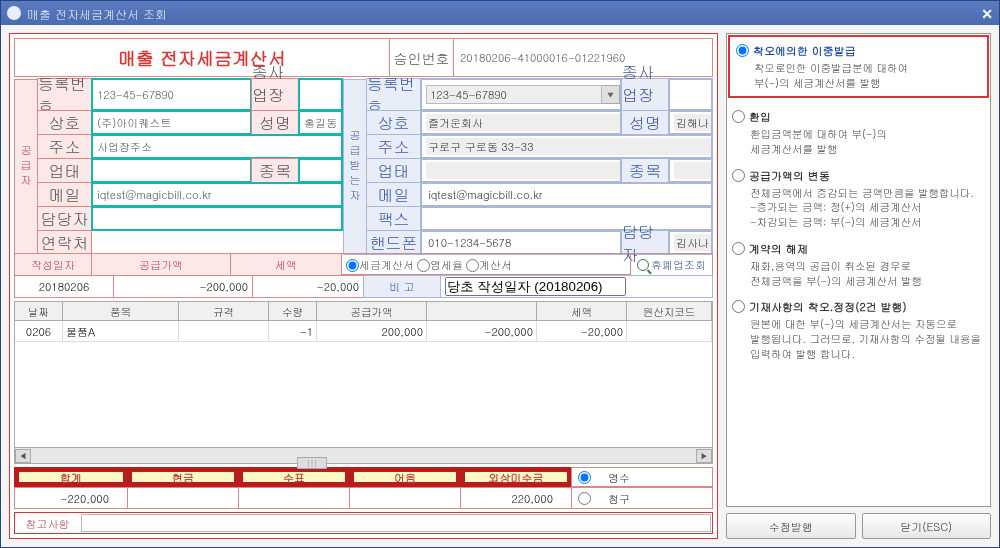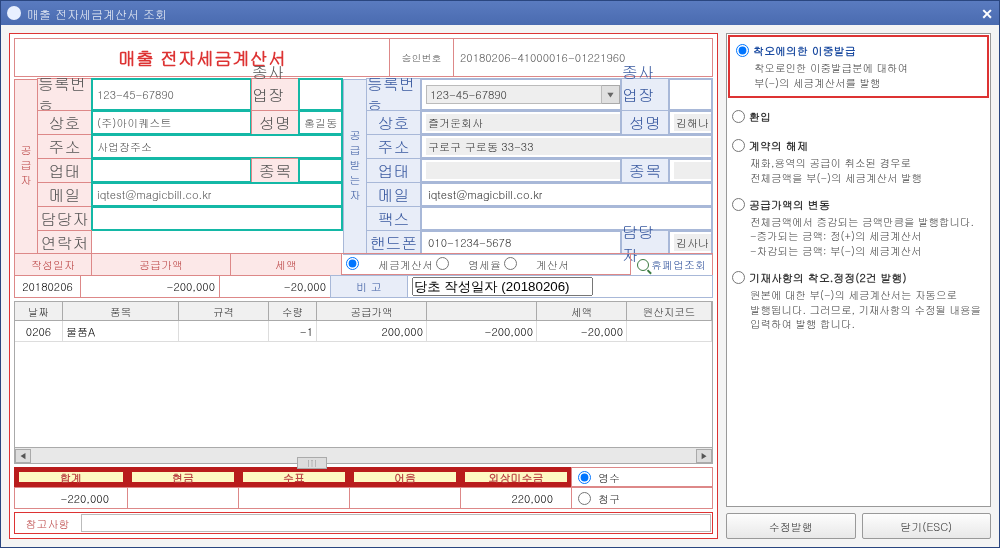--- a/index.html
+++ b/index.html
@@ -7,21 +7,21 @@
     .window { background: #f0f0f0; border: 1px solid #2a4680; }
     .titlebar { background: linear-gradient(#5a7bc0, #4a6bb0); color: #fff; height: 24px; display: flex; align-items: center; padding: 0 6px; font-size: 12px; }
     .titlebar .title-icon { width: 14px; height: 14px; border-radius: 50%; background: #e8f0ff; margin-right: 6px; display: inline-block; }
     .titlebar .title { opacity: .85; flex: 1; }
     .titlebar .close { font-size: 14px; font-weight: bold; cursor: pointer; }
     .content { display: flex; padding: 8px; gap: 8px; background: #f4f4f4; height: 522px; }
     .left { flex: 1; border: 1px solid #d33; padding: 4px; background: #fff; display: flex; flex-direction: column; }
     .right { width: 265px; display: flex; flex-direction: column; }
     .hdrrow { display: flex; margin-bottom: 2px; }
     .main-title { color: #d33; font-size: 18px; font-weight: bold; text-align: center; flex: 1; border: 1px solid #d88; padding: 6px 0; }
-    .approval-label { width: 65px; border: 1px solid #d88; display: flex; align-items: center; justify-content: center; color: #555; font-size: 10px; margin-left: -1px; }
+    .approval-label { width: 65px; border: 1px solid #d88; display: flex; align-items: center; justify-content: center; color: #555; font-size: 14px; margin-left: -1px; }
     .approval-value { width: 260px; border: 1px solid #d88; display: flex; align-items: center; padding-left: 6px; color: #555; margin-left: -1px; }
     
     .party-row { display: flex; }
     .vert { writing-mode: vertical-lr; text-orientation: upright; display: flex; align-items: center; justify-content: center; background: #fce8e8; border: 1px solid #d88; width: 24px; padding: 4px 0; letter-spacing: 4px; color: #b44; }
     .vert.blue { background: #e8edf8; border-color: #a8b8d8; color: #3a5aa0; }
     .party-grid { flex: 1; display: flex; flex-direction: column; }
     .prow { display: flex; height: 24px; }
     .plabel { width: 55px; background: #fce8e8; border: 1px solid #d88; display: flex; align-items: center; justify-content: center; color: #555; margin: -1px 0 0 -1px; font-size: 16px; }
     .plabel.sm { width: 48px; }
     .plabel.blue { background: #e8edf8; border-color: #a8b8d8; color: #3a5aa0; }
@@ -32,21 +32,21 @@
     .combo { width: 100%; display: flex; }
     .combo input { flex: 1; border: 1px solid #bbb; background: #eee; padding: 1px 3px; font: inherit; }
     .combo .arrow { width: 18px; background: #e0e0e0; border: 1px solid #aaa; border-left: none; display: flex; align-items: center; justify-content: center; font-size: 8px; color: #666; }
     
     .doc-row { display: flex; height: 22px; }
     .dlabel { background: #fce8e8; border: 1px solid #d88; display: flex; align-items: center; justify-content: center; color: #b44; margin: -1px 0 0 0; }
     .dval { border: 1px solid #d88; display: flex; align-items: center; padding: 0 4px; background: #fff; margin: -1px 0 0 -1px; }
     .dval.r { justify-content: flex-end; }
     
     .radio-row { display: flex; align-items: center; gap: 3px; height: 22px; border: 1px solid #d88; margin: -1px 0 0 -1px; padding: 0 4px; flex: 1; }
-    .radio-row label { display: flex; align-items: flex-start; gap: 19px; color: #555; }
+    .radio-row label { display: flex; align-items: flex-end; gap: 0; color: #555; }
     .radio-row input[type=radio] { margin: 0; }
     .btn-lookup { display: flex; align-items: center; gap: 2px; border: 1px solid #d88; margin: -1px 0 0 -1px; padding: 0 6px; color: #3a5aa0; cursor: pointer; }
     .btn-lookup .mag { width: 12px; height: 12px; border: 1.5px solid #3a7a40; border-radius: 50%; position: relative; }
     .btn-lookup .mag:after { content: ""; position: absolute; width: 5px; height: 1.5px; background: #3a7a40; bottom: -3px; right: -4px; transform: rotate(45deg); }
     
     .grid-hdr { display: flex; height: 20px; background: #f0f0f0; border: 1px solid #aaa; }
     .gh { border-right: 1px solid #aaa; display: flex; align-items: center; justify-content: center; color: #333; font-size: 10.5px; }
     .grid-body { flex: 1; border: 1px solid #aaa; border-top: none; overflow: hidden; background: #fff; }
     .grow { display: flex; height: 21px; }
     .gc { border-right: 1px solid #ddd; border-bottom: 1px solid #ddd; display: flex; align-items: center; padding: 0 3px; font-size: 11px; }
@@ -55,21 +55,21 @@
     .hscroll { height: 16px; background: #e8e8e8; border: 1px solid #aaa; border-top: none; display: flex; align-items: center; position: relative; }
     .hscroll .arrow { width: 16px; height: 14px; background: #ddd; border: 1px solid #aaa; display: flex; align-items: center; justify-content: center; font-size: 8px; color: #555; }
     .hscroll .track { flex: 1; position: relative; }
     .hscroll .thumb { position: absolute; left: 40%; width: 30px; height: 12px; background: #ddd; border: 1px solid #aaa; top: 1px; display:flex; align-items:center; justify-content:center; font-size:7px; color:#888;}
     
     .totals { display: flex; height: 20px; margin-top: -1px; }
     .tlabel { background: #fef9c3; border: 5px solid #b91c1c; display: flex; align-items: center; justify-content: center; color: #b44; margin-left: -1px; font-weight: bold; }
     .tvals { display: flex; height: 22px; }
     .tval { border: 1px solid #d88; display: flex; align-items: center; justify-content: flex-end; padding: 0 18px; margin-left: -1px; background:#fff; }
     .collect-box { border: 1px solid #d88; padding: 2px 6px; display: flex; flex-direction: column; justify-content: center; gap: 1px; margin-left: -1px; background:#fff; }
-    .collect-box label { display: flex; align-items: center; gap: 7px; color: #333; }
+    .collect-box label { display: flex; align-items: center; gap: 17px; color: #333; }
     
     .note-row { display: flex; border: 1px solid #d33; margin-top: 3px; height: 22px; }
     .note-label { width: 65px; display: flex; align-items: center; justify-content: center; color: #b44; }
     .note-val { flex: 1; padding: 1px; }
     .note-val input { width: 100%; height: 100%; border: 1px solid #bbb; font: inherit; }
     
     .options-box { border: 2px solid #d33; background: #fff; padding: 6px; margin-bottom: 6px; }
     .opt-group { background: #fff; padding: 5px 4px; border-bottom: 1px dotted transparent; }
     .opt-title { display: flex; align-items: center; gap: 4px; font-weight: bold; color: #333; margin-bottom: 3px; cursor: pointer;}
     .opt-title.sel { color: #1a4aa0; }
@@ -218,21 +218,21 @@
               <input type="radio" style="">
               <span>계산서</span>
             </label>
         </div>
         <div class="btn-lookup">
           <span class="mag"></span>
           <span>휴폐업조회</span>
         </div>
       </div>
       <div class="doc-row">
-        <div class="dval" style="width:67px;margin-left:0;justify-content:center">20180206</div>
+        <div class="dval" style="width:100px;margin-left:0;justify-content:center">20180206</div>
         <div class="dval r" style="width:140px">-200,000</div>
         <div class="dval r" style="width:112px">-20,000</div>
         <div class="dlabel" style="width:78px;margin-left:-1px;background:#e8edf8;border-color:#a8b8d8;color:#3a5aa0">비 고</div>
         <div class="dval" style="flex:1;border-color:#a8b8d8">
             <input value="당초 작성일자 (20180206)" style="">
           </div>
       </div>
 
       <div class="grid-hdr" style="margin-top:3px">
         <div class="gh c-1">날짜</div>
@@ -305,41 +305,43 @@
             <span>착오에의한 이중발급</span>
           </div>
           <div class="opt-desc" style="white-space:pre-line">착오로인한 이중발급분에 대하여
 부(-)의 세금계산서를 발행</div>
         </div>
         <div class="opt-group">
           <div class="opt-title">
               <input type="radio" style="">
               <span>환입</span>
             </div>
-        </div>
-        <div class="opt-group">
-          <div class="opt-title">
-              <input type="radio" style="">
-              <span>계약의 해제</span>
-            </div>
-          <div class="opt-desc" style="white-space:pre-line">재화,용역의 공급이 취소된 경우로
-전체금액을 부(-)의 세금계산서 발행</div>
+          <div class="opt-desc" style="white-space:pre-line">환입금액분에 대하여 부(-)의
+세금계산서를 발행</div>
         </div>
         <div class="opt-group">
           <div class="opt-title">
               <input type="radio" style="">
               <span>공급가액의 변동</span>
             </div>
           <div class="opt-desc" style="white-space:pre-line">전체금액에서 증감되는 금액만큼을 발행합니다.
 -증가되는 금액: 정(+)의 세금계산서
 -차감되는 금액: 부(-)의 세금계산서</div>
         </div>
         <div class="opt-group">
           <div class="opt-title">
               <input type="radio" style="">
+              <span>계약의 해제</span>
+            </div>
+          <div class="opt-desc" style="white-space:pre-line">재화,용역의 공급이 취소된 경우로
+전체금액을 부(-)의 세금계산서 발행</div>
+        </div>
+        <div class="opt-group">
+          <div class="opt-title">
+              <input type="radio" style="">
               <span>기재사항의 착오.정정(2건 발행)</span>
             </div>
           <div class="opt-desc" style="white-space:pre-line">원본에 대한 부(-)의 세금계산서는 자동으로
 발행됩니다. 그러므로, 기재사항의 수정될 내용을
 입력하여 발행 합니다.</div>
         </div>
       </div>
       <div class="right-buttons">
         <div class="rbtn">수정발행</div>
         <div class="rbtn">닫기(ESC)</div>

